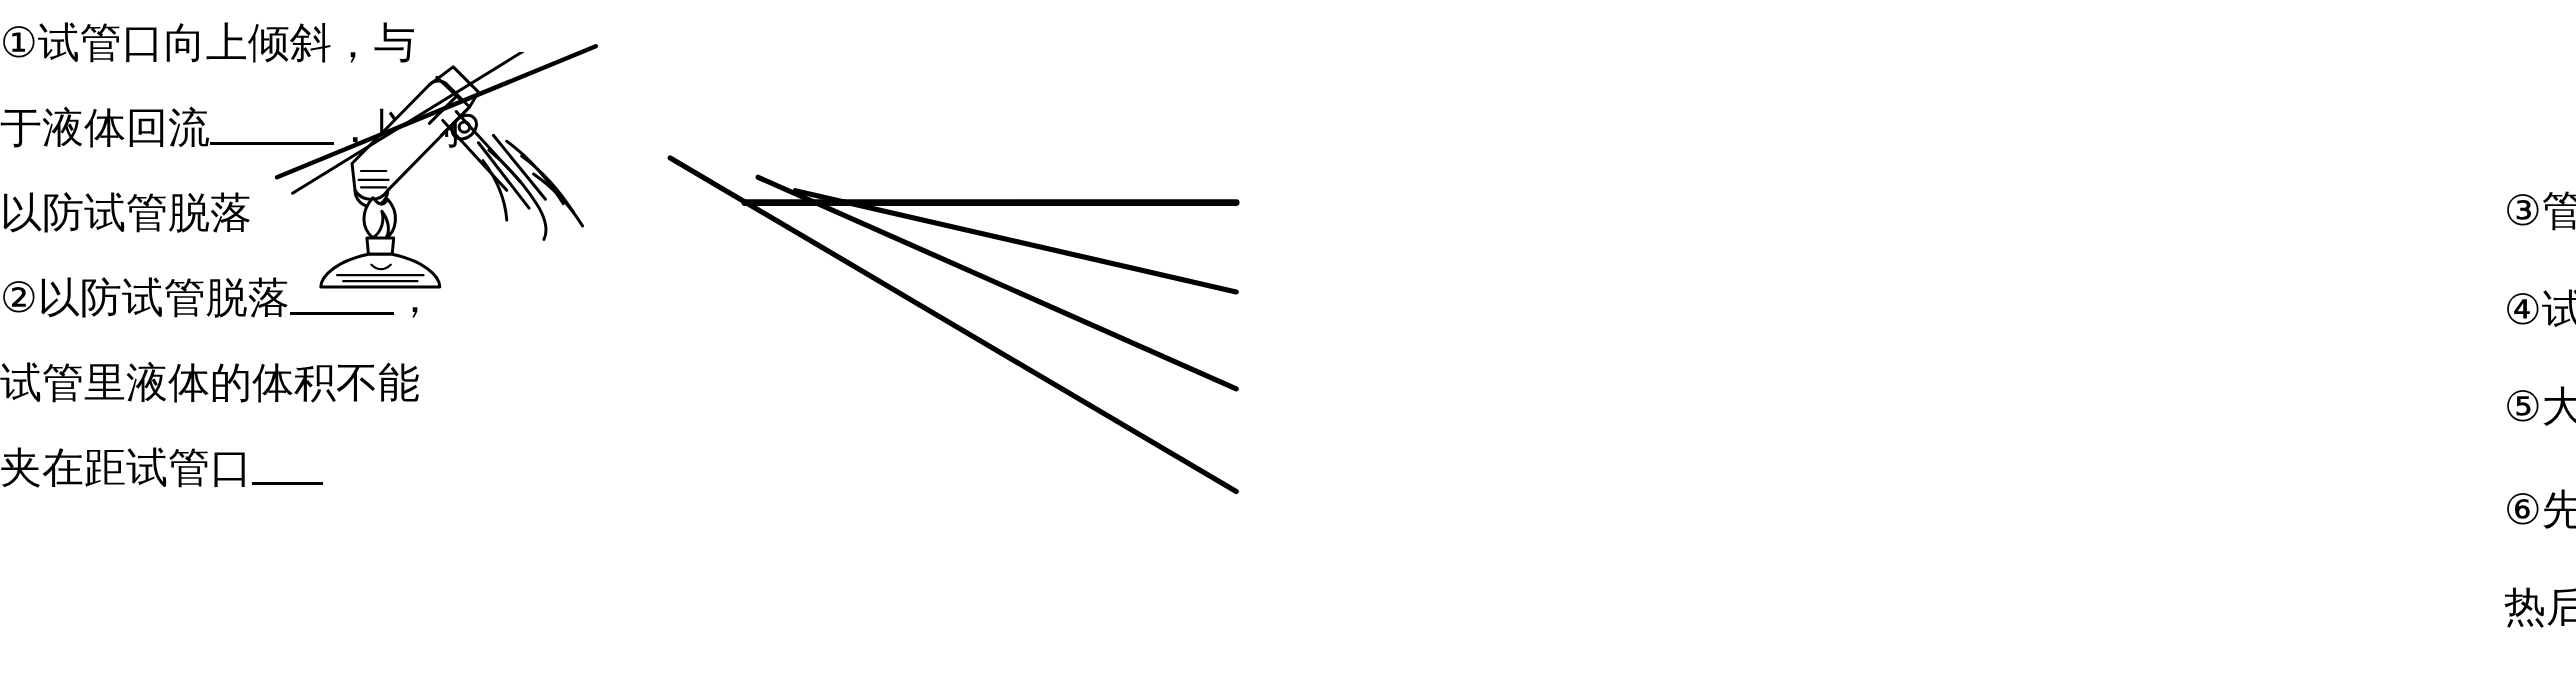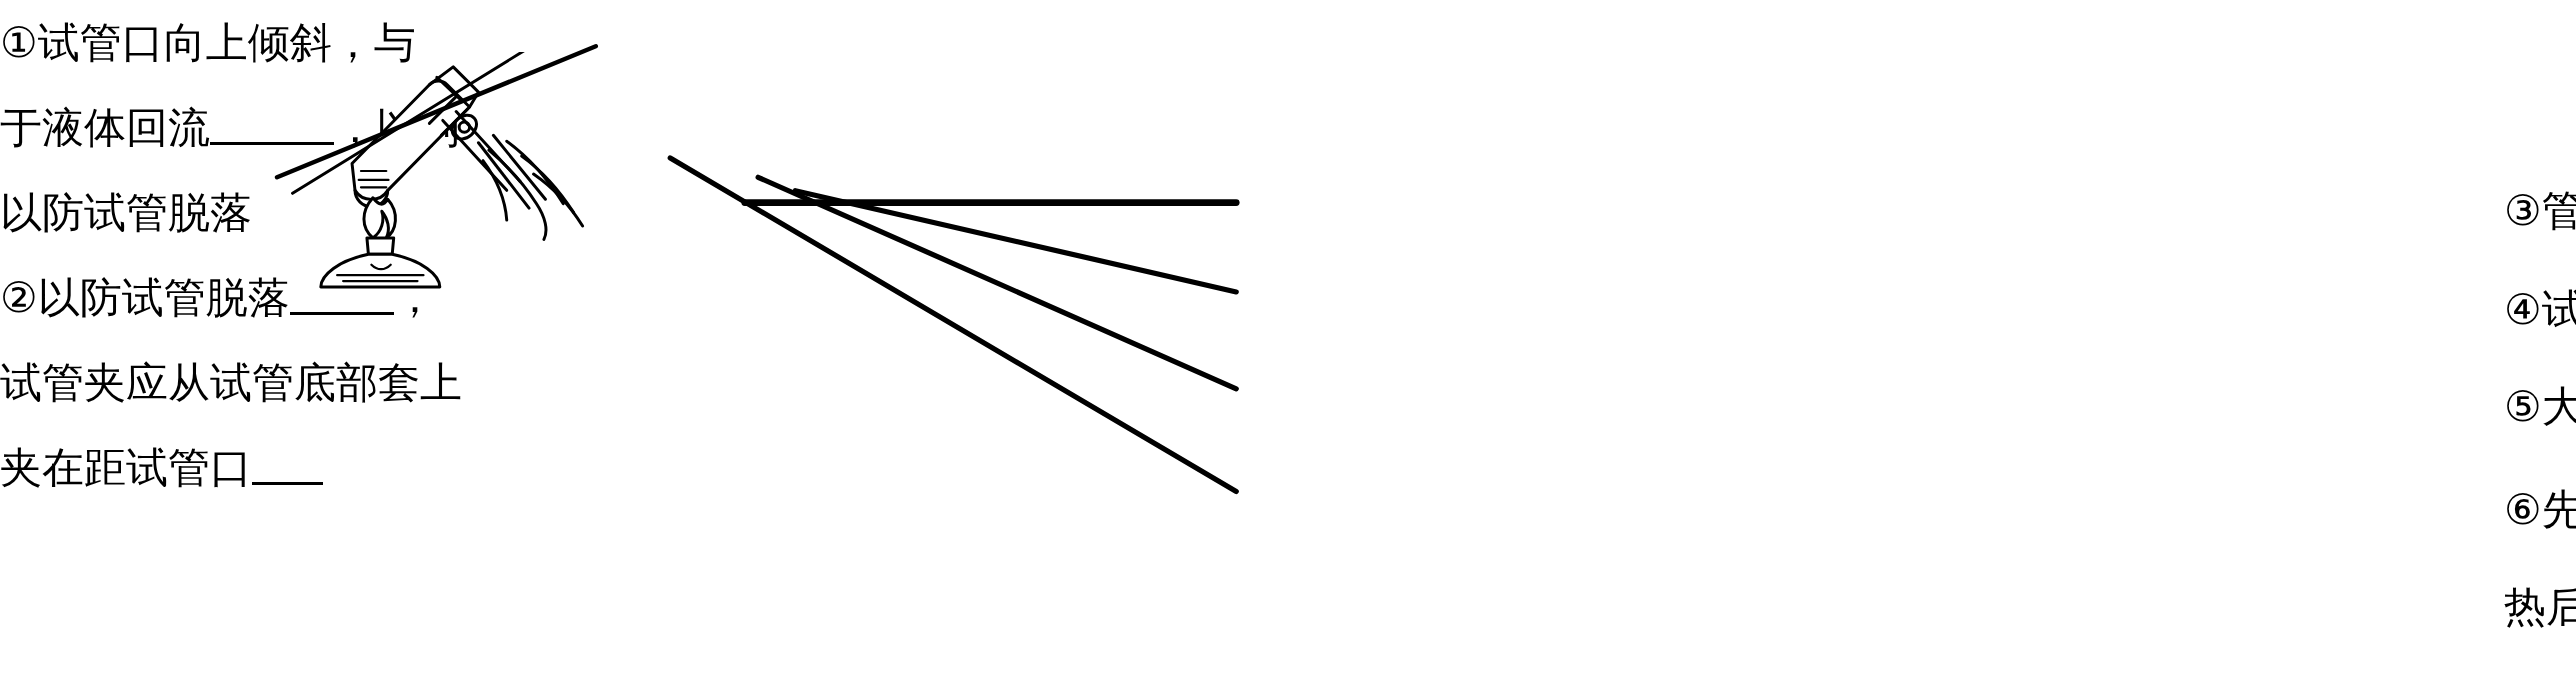--- a/index.html
+++ b/index.html
@@ -91,21 +91,21 @@
   <div id="left-column">
 
     <div class="left-line"><span class="num">①</span><span>试管口向上倾斜，与</span></div>
 
     <div class="left-line"><span>于液体回流</span><span class="blank w-lg"></span><span>，以利</span></div>
 
     <div class="left-line"><span>以防试管脱落</span></div>
 
     <div class="left-line"><span class="num">②</span><span>以防试管脱落</span><span class="blank w-md"></span><span>，</span></div>
 
-    <div class="left-line"><span>试管夹应从试管底部套上</span></div>
+    <div class="left-line"><span>试管里液体的体积不能</span></div>
 
     <div class="left-line"><span>夹在距试管口</span><span class="blank w-sm"></span></div>
   </div>
 
   <div id="illustration">
     <svg width="983" height="238" viewBox="0 0 1320 320" fill="none" xmlns="http://www.w3.org/2000/svg">
       <g stroke="#000" stroke-width="4" stroke-linecap="round" stroke-linejoin="round" fill="none">
 
         <g>
           <path d="M92 150 L196 44 A17 17 0 0 1 220 44 L250 74 L140 186 A22 22 0 0 1 96 186 Z" fill="#fff"></path>

